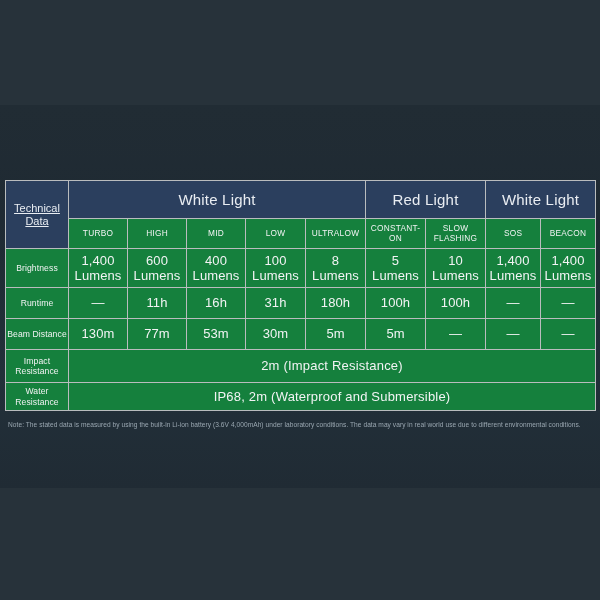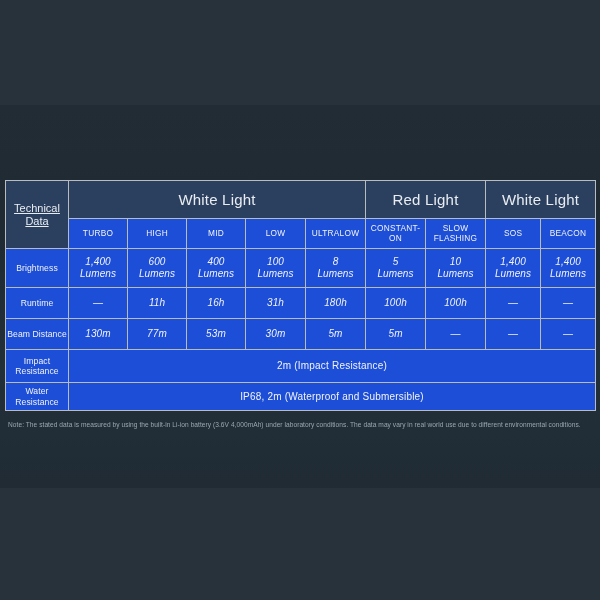--- a/index.html
+++ b/index.html
@@ -40,21 +40,21 @@
 
   table.spec {
     width: 590px;
     border-collapse: collapse;
     table-layout: fixed;
   }
 
   table.spec td,
   table.spec th {
     border: 1px solid #b9bcbe;
-    background: #1d4ed8;
+    background: #15803d;
     color: #f2f3f4;
     text-align: center;
     vertical-align: middle;
     font-weight: normal;
     line-height: 1.18;
     padding: 2px 1px;
   }
 
   
   .hdr-blue {
@@ -79,29 +79,28 @@
     height: 30px;
   }
 
   .rowlabel {
     font-size: 8.6px;
     line-height: 1.35;
     letter-spacing: .1px;
   }
 
   .cell {
-    font-size: 10px;
+    font-size: 13px;
     letter-spacing: .1px;
-    font-style: italic;
   }
 
   .cell .lum { display: block; }
 
   .merged {
-    font-size: 10px;
+    font-size: 13px;
     letter-spacing: .2px;
   }
 
   .emphasis { font-weight: bold; }
 
   .r-group { height: 38px; }
   .r-bright { height: 39px; }
   .r-run { height: 31px; }
   .r-beam { height: 31px; }
   .r-impact { height: 33px; }

